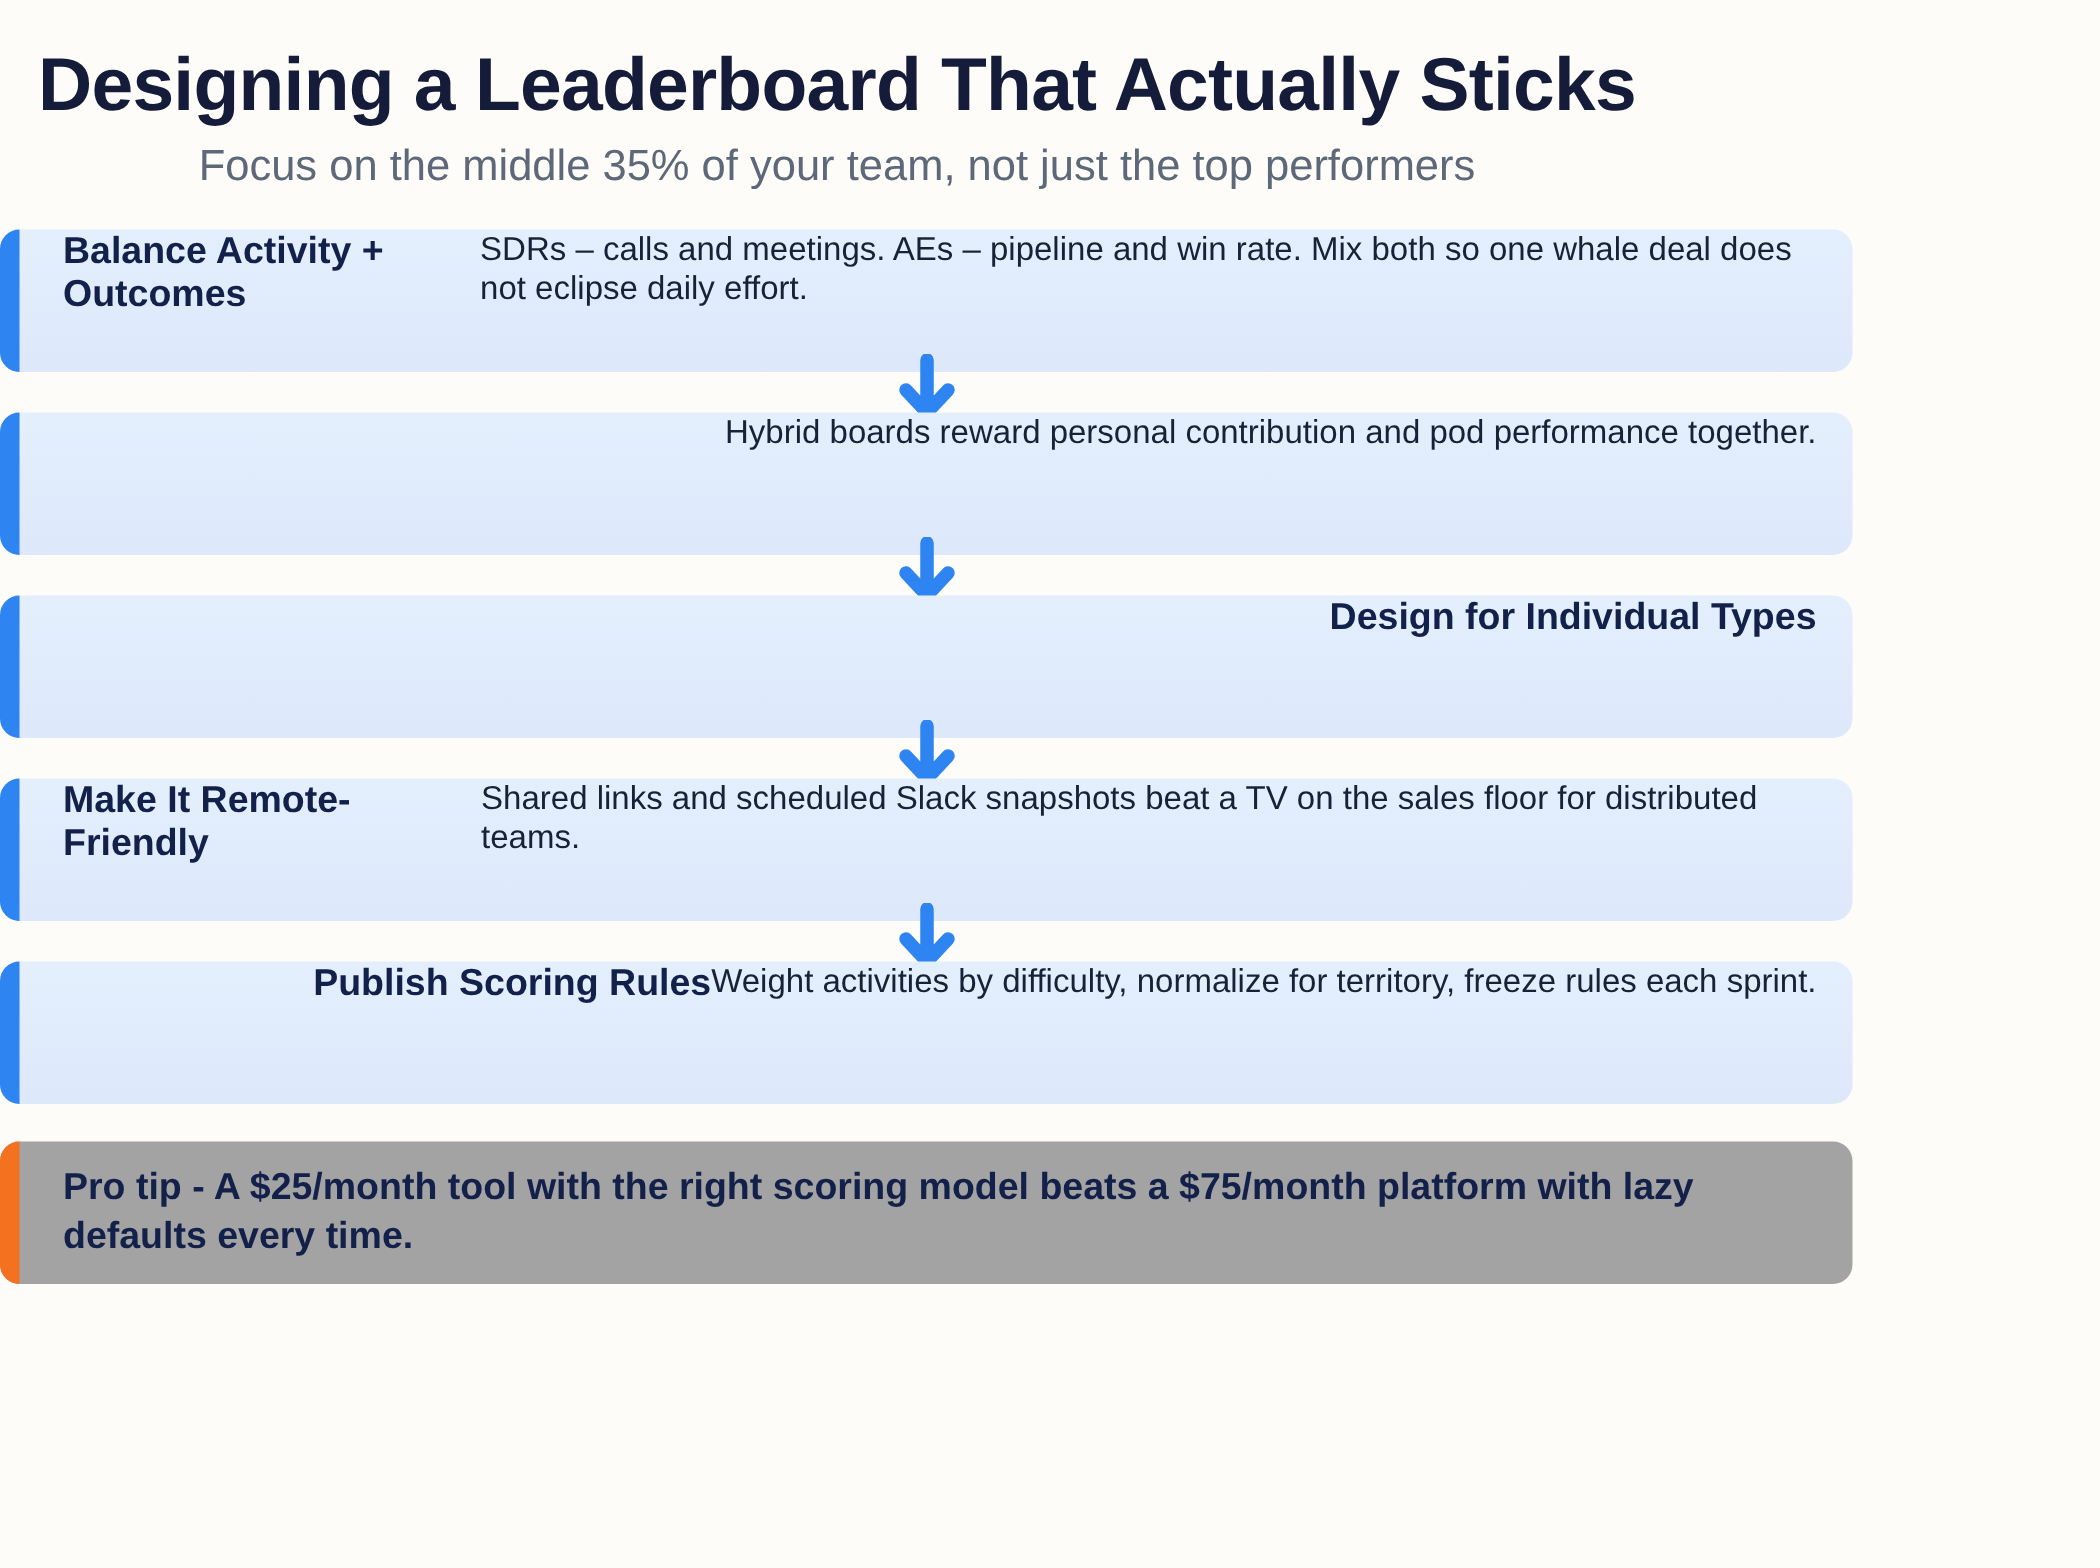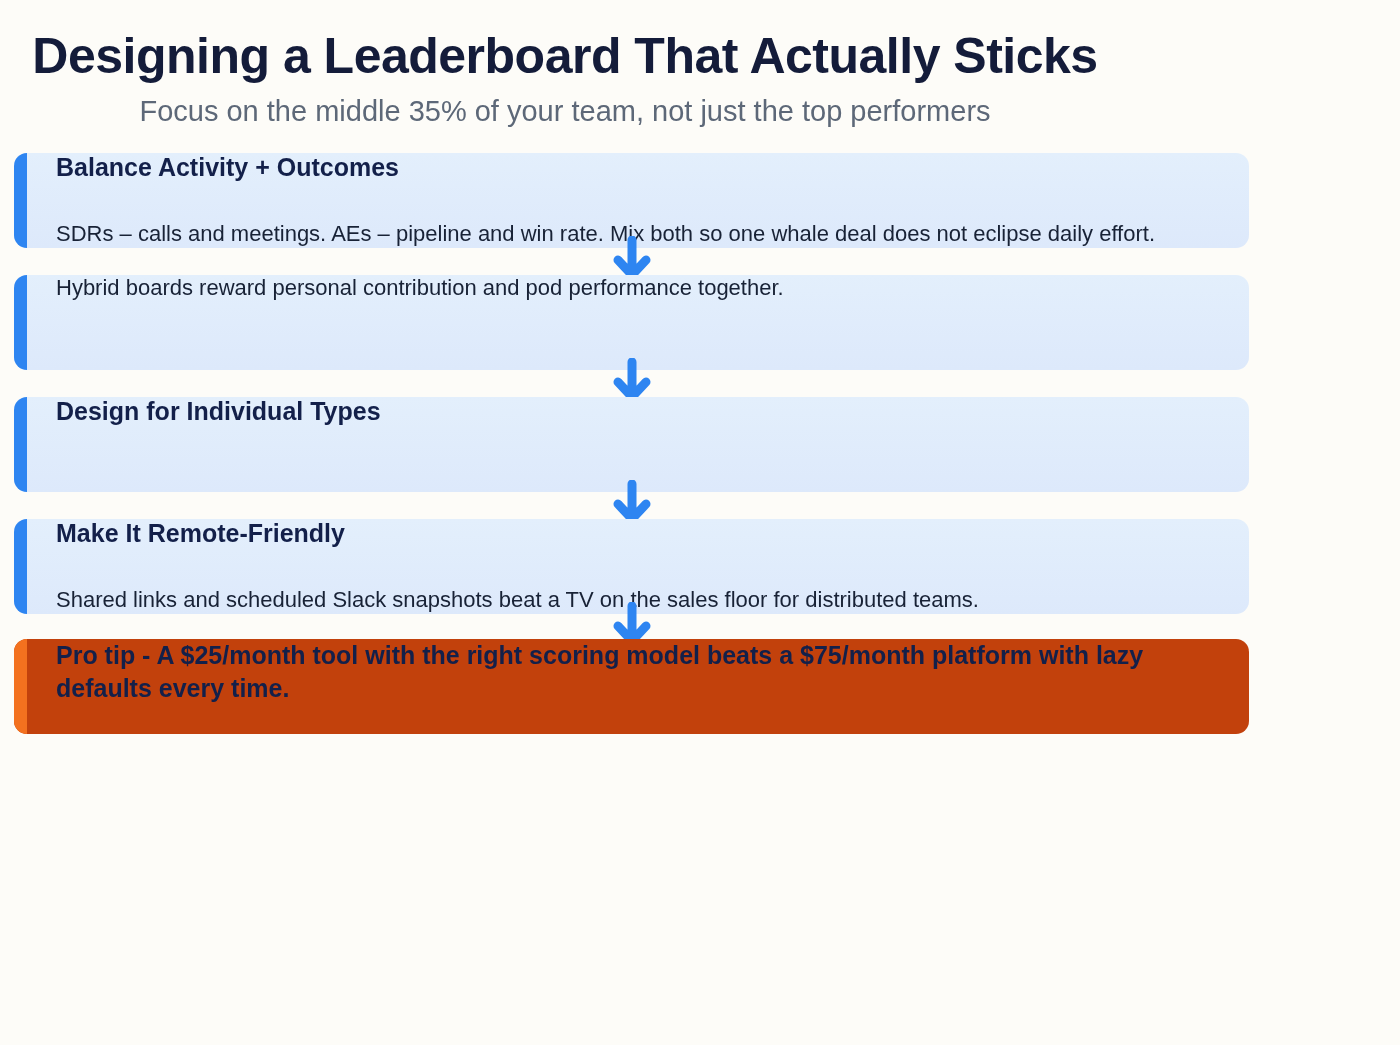--- a/index.html
+++ b/index.html
@@ -12,21 +12,20 @@
     background: #fdfcf8;
     font-family: "Liberation Sans", sans-serif;
     overflow: hidden;
   }
 
   #page {
     position: relative;
     width: 1116px;
     height: 1045px;
     box-sizing: border-box;
-    padding-left: 14px;
   }
 
   
   .header {
     padding-top: 28px;
     text-align: center;
   }
   .title {
     font-size: 50px;
     font-weight: bold;
@@ -51,22 +50,22 @@
   }
 
   .step-card {
     position: relative;
     height: 95px;
     margin-bottom: 27px;
     background: linear-gradient(180deg, #e3effc 0%, #dde9fb 100%);
     border-radius: 13px;
     box-sizing: border-box;
     display: flex;
-    flex-direction: column;
-    justify-content: space-between;
+    flex-direction: row;
+    justify-content: flex-end;
     padding-left: 42px;
     padding-right: 24px;
   }
   .step-card:last-child { margin-bottom: 0; }
 
   .accent-bar {
     position: absolute;
     left: 0;
     top: 0;
     width: 13px;
@@ -101,24 +100,25 @@
     pointer-events: none;
   }
   .arrow svg { display: block; }
 
   
   .protip {
     position: relative;
     width: 1235px;
     margin: 25px auto 0 auto;
     height: 95px;
-    background: #c2410c;
+    background: #a3a3a3;
     border-radius: 13px;
     box-sizing: border-box;
     display: flex;
+    align-items: center;
     padding-left: 42px;
     padding-right: 30px;
   }
   .protip-accent {
     position: absolute;
     left: 0;
     top: 0;
     width: 13px;
     height: 95px;
     background: #f3711f;
@@ -181,20 +181,25 @@
       <div class="accent-bar"></div>
       <h2 class="step-title">Make It Remote-Friendly</h2>
       <p class="step-desc">Shared links and scheduled Slack snapshots beat a TV on the sales floor for distributed teams.</p>
       <div class="arrow" style="top:83px;">
         <svg width="46" height="46" viewBox="0 0 46 46">
           <path d="M23 4 L23 30 M9 24 L23 39 L37 24" fill="none" stroke="#2e85f1" stroke-width="9" stroke-linecap="round" stroke-linejoin="round"></path>
         </svg>
       </div>
     </div>
 
+    <div class="step-card">
+      <div class="accent-bar"></div>
+      <h2 class="step-title">Publish Scoring Rules</h2>
+      <p class="step-desc">Weight activities by difficulty, normalize for territory, freeze rules each sprint.</p>
+    </div>
 
   </div>
 
   <div class="protip">
     <div class="protip-accent"></div>
     <p class="protip-text">Pro tip - A $25/month tool with the right scoring model beats a $75/month platform with lazy defaults every time.</p>
   </div>
 
 </div>
 

